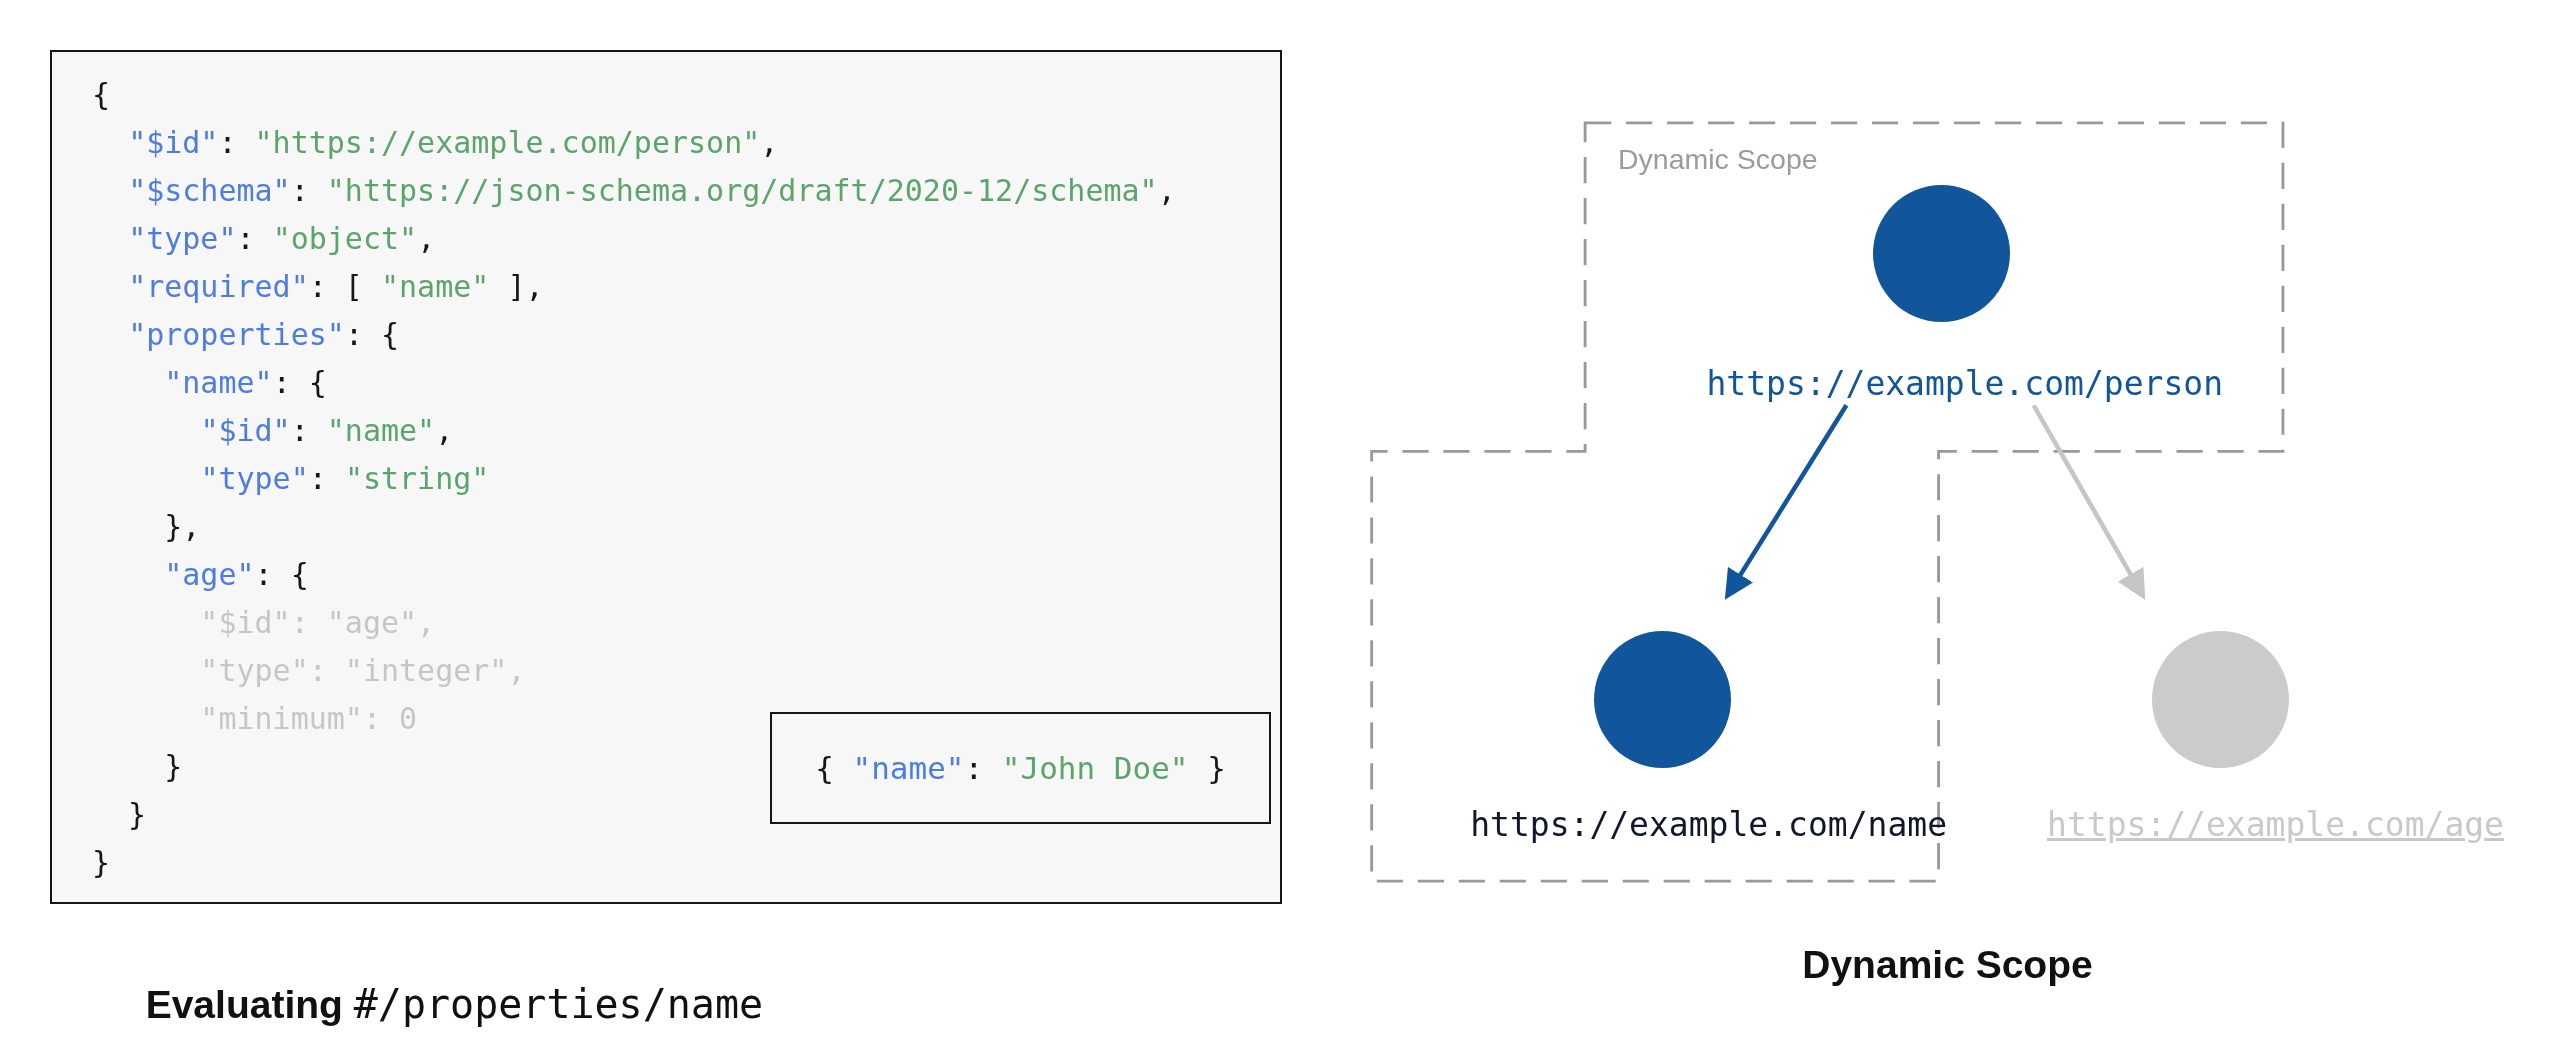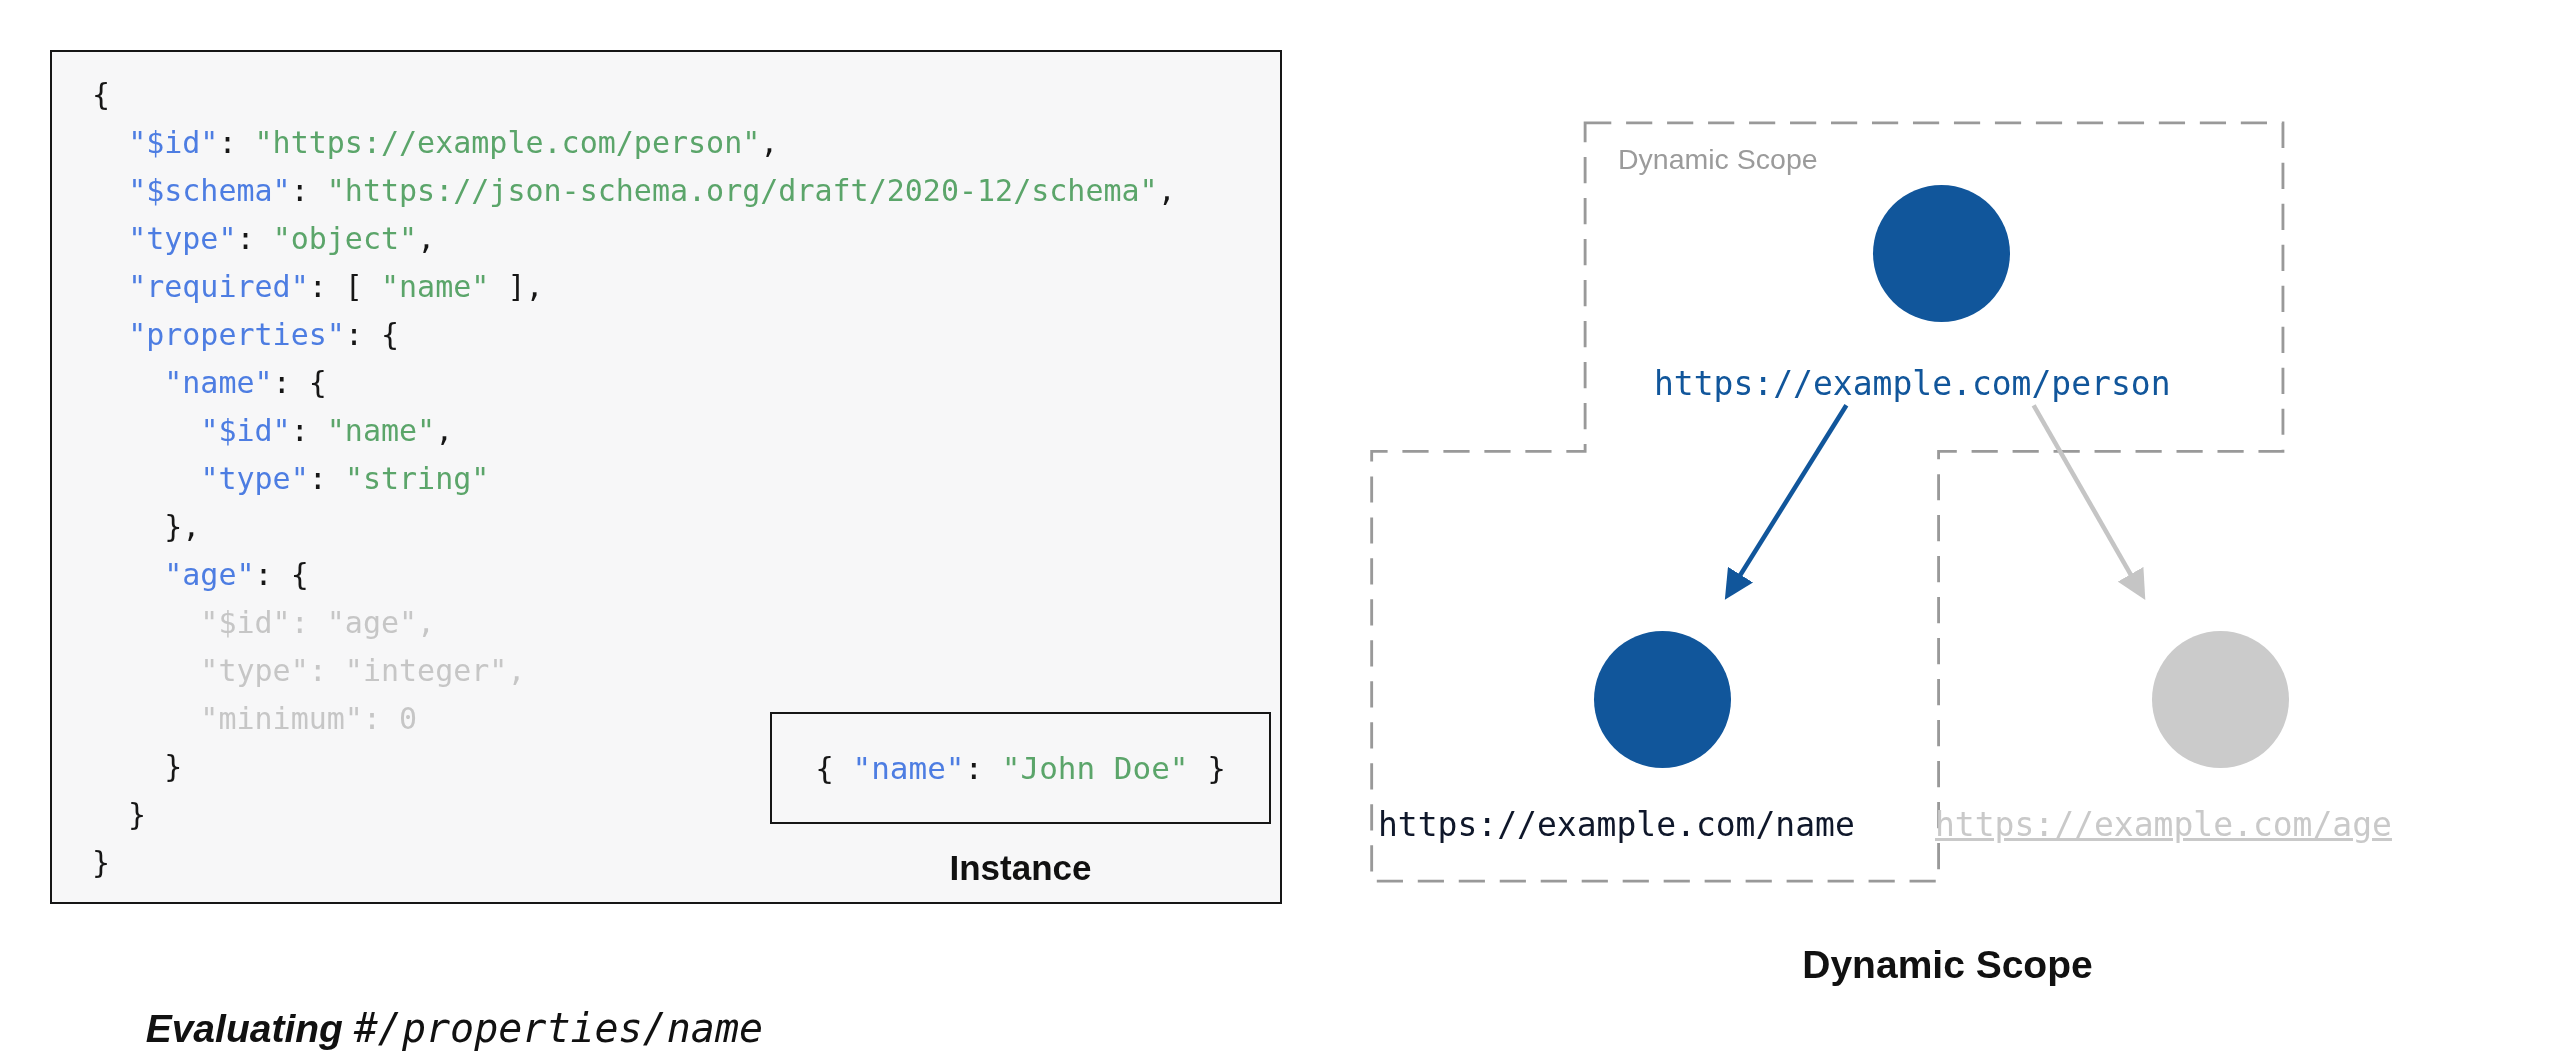--- a/index.html
+++ b/index.html
@@ -38,34 +38,34 @@
     box-sizing: border-box;
     display: flex; align-items: center; justify-content: center;
     font-family: "DejaVu Sans Mono", monospace;
     font-size: 31px; white-space: pre;
   }
   #instance-label {
     position: absolute; left: 718px; top: 796px; width: 501px;
     text-align: center; font-weight: bold; font-size: 35px; color: #111111;
   }
   #eval-caption {
-    position: absolute; left: 124px; top: 961px;
-    font-size: 39px; color: #111111; white-space: pre; font-style: italic;
+    position: absolute; left: 124px; top: 937px;
+    font-size: 39px; color: #111111; white-space: pre;
   }
   #eval-caption .bold { font-weight: bold; }
   #eval-caption .mono { font-size: 40px; }
 
   
   #scope-lines { position: absolute; left: 0; top: 0; }
   .circle { position: absolute; width: 137px; height: 137px; border-radius: 50%; }
   #person-circle { left: 1873px; top: 185px;  background: #11569b; }
   #name-circle   { left: 1594px; top: 631px; background: #11569b; }
   #age-circle    { left: 2152px; top: 631px; background: #cbcbcb; }
   .node-label {
-    position: absolute; width: 569px; text-align: left;
+    position: absolute; width: 569px; text-align: right;
     font-family: "DejaVu Sans Mono", monospace; font-size: 33px;
     white-space: nowrap;
   }
   #person-label { left: 1654px; top: 364px;  color: #11569b; }
   #name-label   { left: 1378px; top: 805px; color: #0f172a; }
   #age-label    { left: 1935px; top: 805px; color: #c9c9c9; text-decoration: underline; }
   #scope-label {
     position: absolute; left: 1618px; top: 143px;
     font-size: 28.5px; color: #9b9b9b;
   }
@@ -74,21 +74,20 @@
     text-align: center; font-size: 39px; font-weight: bold; color: #111111;
   }
 </style>
 </head>
 <body>
 
 <div id="schema-box">
   <div id="code"><div><span class="tk-p">{</span></div><div><span class="tk-p">  </span><span class="tk-k">"$id"</span><span class="tk-p">: </span><span class="tk-s">"https://example.com/person"</span><span class="tk-p">,</span></div><div><span class="tk-p">  </span><span class="tk-k">"$schema"</span><span class="tk-p">: </span><span class="tk-s">"https://json-schema.org/draft/2020-12/schema"</span><span class="tk-p">,</span></div><div><span class="tk-p">  </span><span class="tk-k">"type"</span><span class="tk-p">: </span><span class="tk-s">"object"</span><span class="tk-p">,</span></div><div><span class="tk-p">  </span><span class="tk-k">"required"</span><span class="tk-p">: [ </span><span class="tk-s">"name"</span><span class="tk-p"> ],</span></div><div><span class="tk-p">  </span><span class="tk-k">"properties"</span><span class="tk-p">: {</span></div><div><span class="tk-p">    </span><span class="tk-k">"name"</span><span class="tk-p">: {</span></div><div><span class="tk-p">      </span><span class="tk-k">"$id"</span><span class="tk-p">: </span><span class="tk-s">"name"</span><span class="tk-p">,</span></div><div><span class="tk-p">      </span><span class="tk-k">"type"</span><span class="tk-p">: </span><span class="tk-s">"string"</span></div><div><span class="tk-p">    },</span></div><div><span class="tk-p">    </span><span class="tk-k">"age"</span><span class="tk-p">: {</span></div><div><span class="tk-m">      "$id": "age",</span></div><div><span class="tk-m">      "type": "integer",</span></div><div><span class="tk-m">      "minimum": 0</span></div><div><span class="tk-p">    }</span></div><div><span class="tk-p">  }</span></div><div><span class="tk-p">}</span></div></div>
 
   <div id="instance-box"><div><span class="tk-p">{ </span><span class="tk-k">"name"</span><span class="tk-p">: </span><span class="tk-s">"John Doe"</span><span class="tk-p"> }</span></div></div>
-  <div id="instance-label">Instance</div>
 </div>
 
 <div id="eval-caption">
   <span class="bold">Evaluating </span><span class="mono">#/properties/name</span>
 </div>
 
 <svg id="scope-lines" width="2576" height="1053" viewBox="0 0 4524 1850">
   <defs>
     <marker id="arrow-blue" viewBox="0 0 10 10" refX="8" refY="5" markerWidth="6.5" markerHeight="6.5" orient="auto-start-reverse">
       <path d="M0,0 L10,5 L0,10 z" fill="#11569b"></path>

